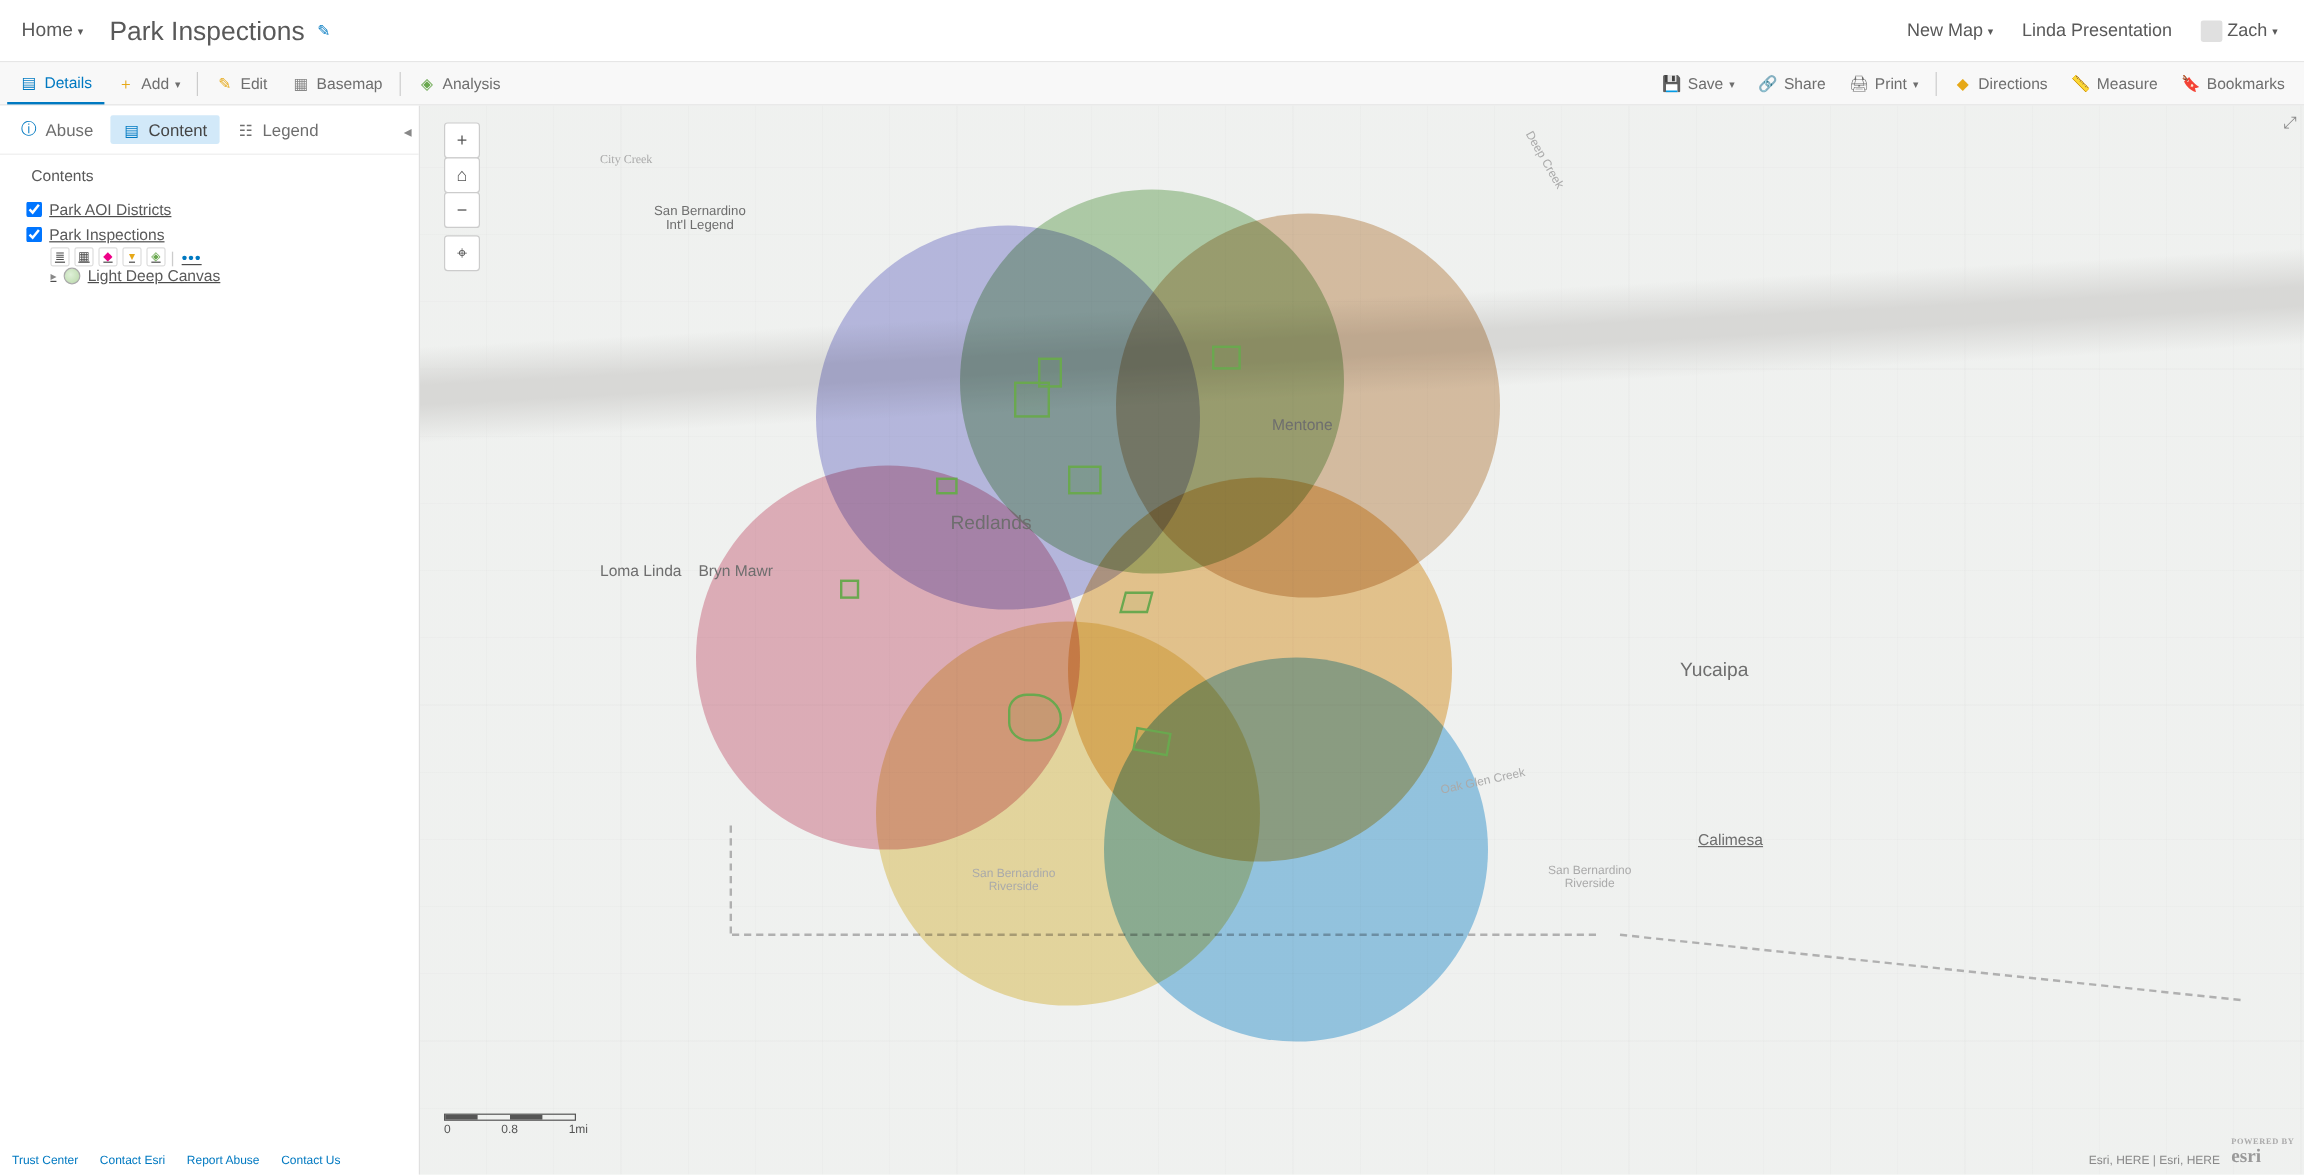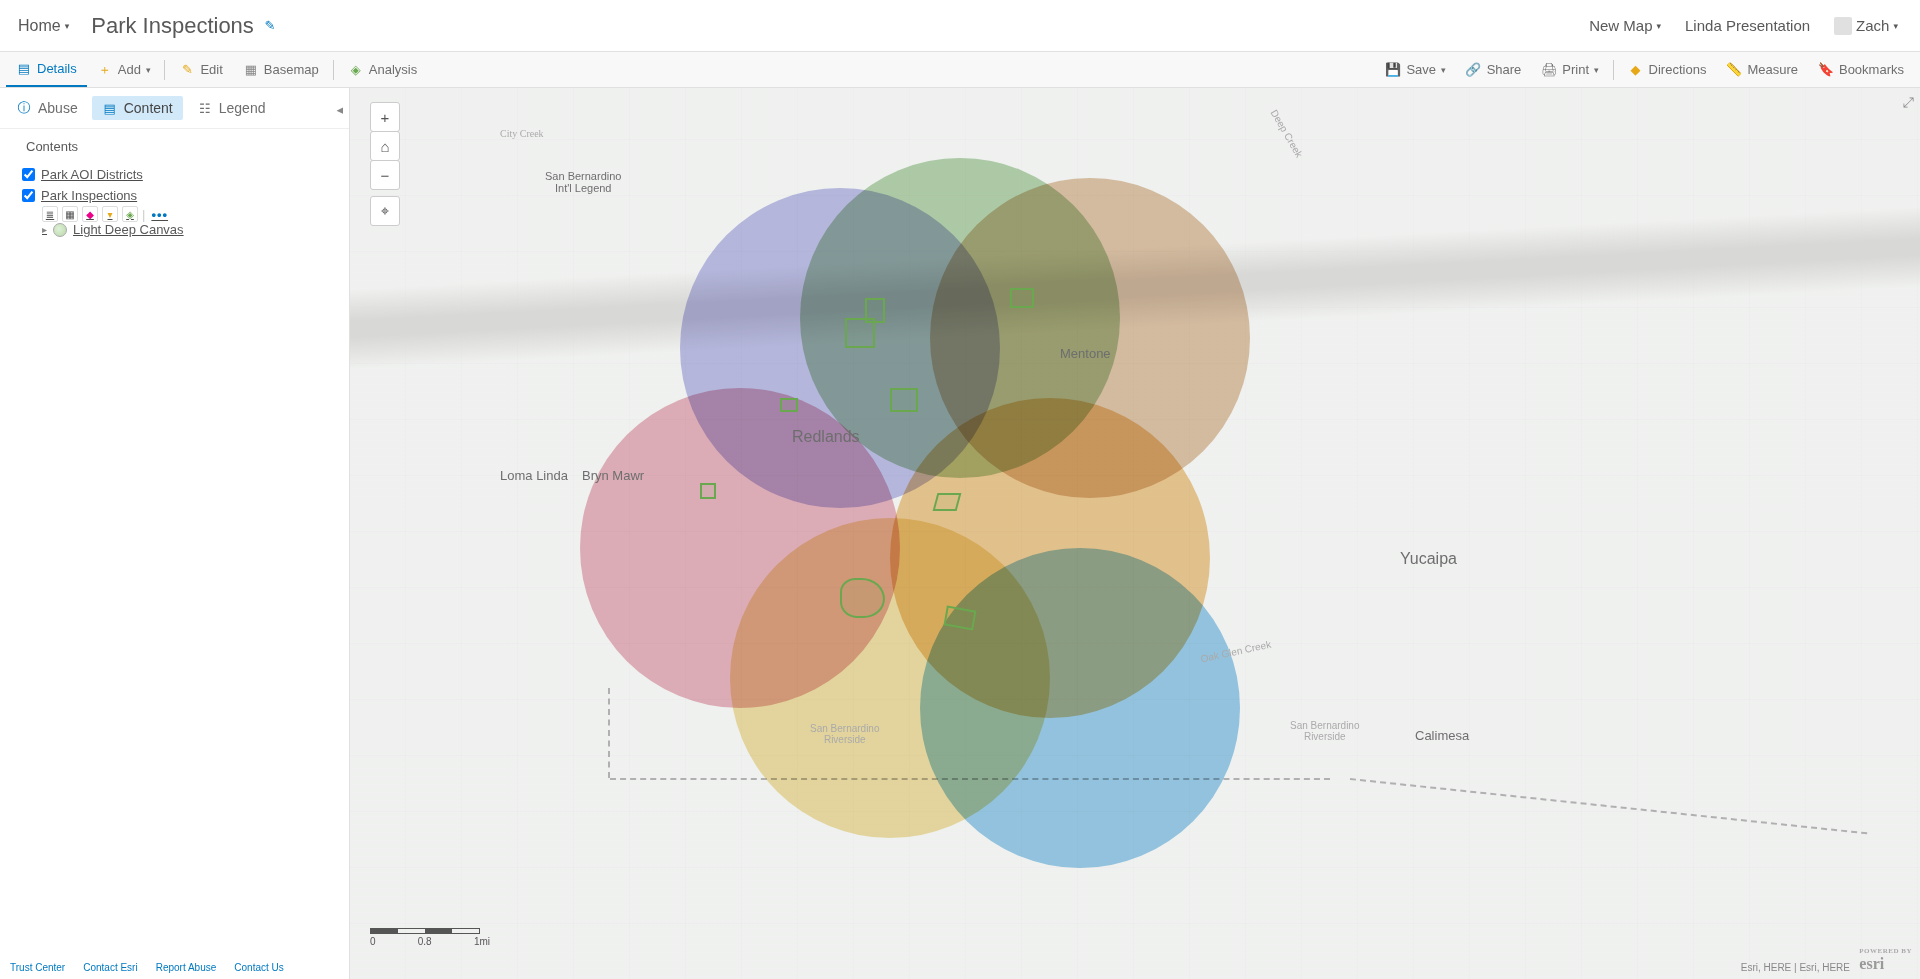--- a/index.html
+++ b/index.html
@@ -302,21 +302,21 @@
     <div class="park-poly" style="left:350px; top:395px; width:16px; height:16px;"></div>
     <div class="park-poly" style="left:585px; top:405px; width:24px; height:18px; transform:skewX(-15deg);"></div>
     <div class="park-poly" style="left:490px; top:490px; width:45px; height:40px; border-radius:40% 60% 55% 45%;"></div>
     <div class="park-poly" style="left:595px; top:520px; width:30px; height:20px; transform:rotate(10deg);"></div>
 
     <div class="map-label lg" style="left:442px; top:340px;">Redlands</div>
     <div class="map-label" style="left:150px; top:380px;text-align:center;">Loma Linda</div>
     <div class="map-label" style="left:232px; top:380px;">Bryn Mawr</div>
     <div class="map-label" style="left:710px; top:258px;">Mentone</div>
     <div class="map-label lg" style="left:1050px; top:462px;">Yucaipa</div>
-    <div class="map-label" style="left:1065px; top:640px;">Calimesa</div>
+    <div class="map-label" style="left:1065px; top:604px;text-decoration:underline;">Calimesa</div>
     <div class="map-label" style="left:195px; top:82px; font-size:11px; text-align:center;">
       <div>San Bernardino</div>
         <div>Int'l Legend</div>
     </div>
     <div class="map-label" style="left:150px; top:40px; font-size:10px; color:#aaa;font-family:Liberation Serif, serif;">City Creek</div>
     <div class="map-label" style="left:910px; top:40px; font-size:10px; color:#aaa; transform:rotate(60deg);">Deep Creek</div>
     <div class="map-label" style="left:850px; top:558px; font-size:10px; color:#aaa; transform:rotate(-12deg);">Oak Glen Creek</div>
     <div class="map-label" style="left:460px; top:635px; font-size:10px; color:#aaa; text-align:center;">
       <div>San Bernardino</div>
         <div>Riverside</div>

